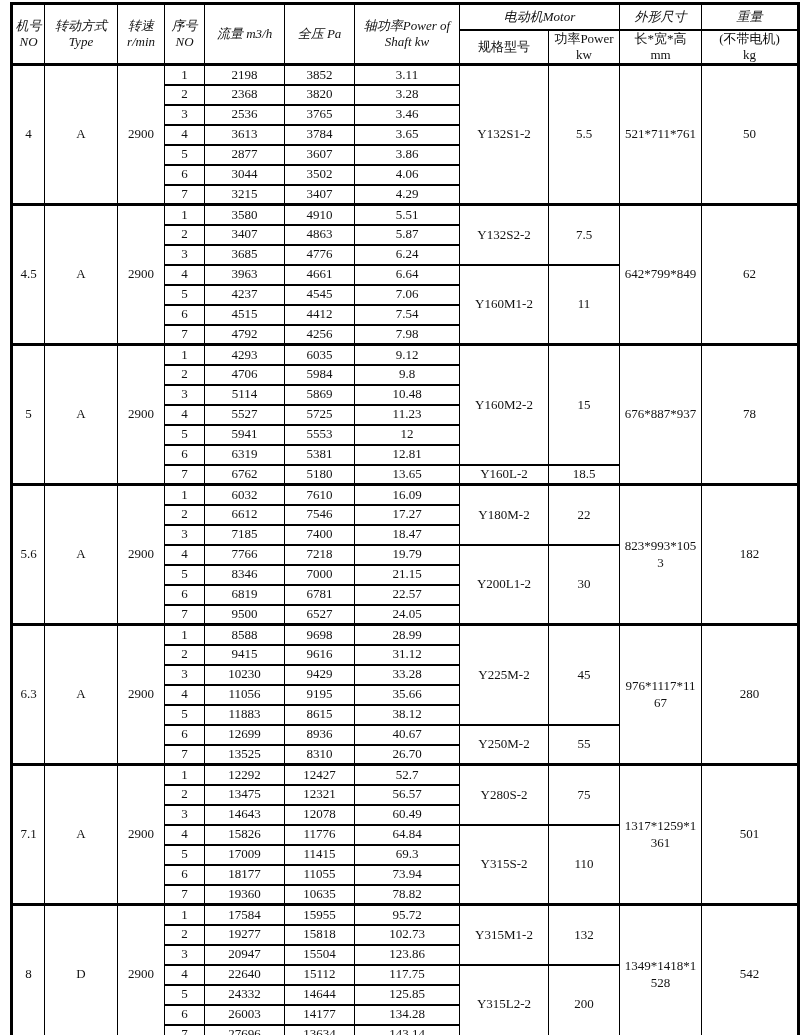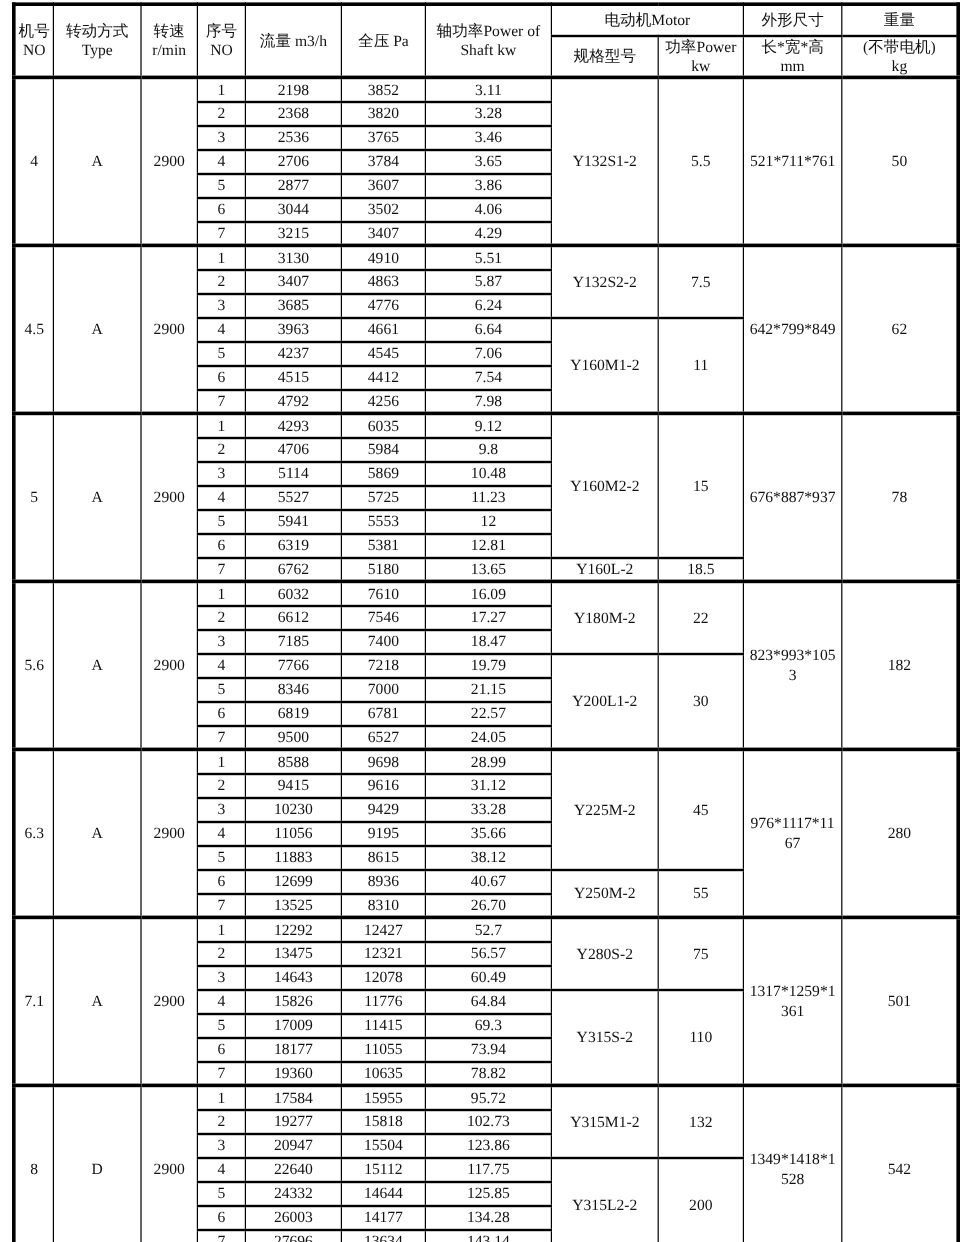--- a/index.html
+++ b/index.html
@@ -24,21 +24,21 @@
   }
   td, th {
     border: 1px solid #000;
     text-align: center;
     vertical-align: middle;
     padding: 0 2px;
     font-weight: normal;
     overflow: hidden;
     line-height: 1.25;
   }
-  thead tr.h1 { height: 26px; }
+  thead tr.h1 { height: 26px; font-style: italic; }
   thead tr.h2 { height: 32px; }
   thead th { border-bottom-width: 2px; }
   tbody tr { height: 20px; }
   td.inner {
     border-top-width: 2px;
     border-bottom-width: 2px;
   }
   td.motor {
     border-top-width: 2px;
     border-bottom-width: 2px;
@@ -132,21 +132,21 @@
           <td class="inner">3.28</td>
         </tr>
         <tr class="data-row">
           <td class="inner">3</td>
           <td class="inner">2536</td>
           <td class="inner">3765</td>
           <td class="inner">3.46</td>
         </tr>
         <tr class="data-row">
           <td class="inner">4</td>
-          <td class="inner">2706</td>
+          <td class="inner">3613</td>
           <td class="inner">3784</td>
           <td class="inner">3.65</td>
         </tr>
         <tr class="data-row">
           <td class="inner">5</td>
           <td class="inner">2877</td>
           <td class="inner">3607</td>
           <td class="inner">3.86</td>
         </tr>
         <tr class="data-row">
@@ -159,21 +159,21 @@
           <td class="inner">7</td>
           <td class="inner">3215</td>
           <td class="inner">3407</td>
           <td class="inner">4.29</td>
         </tr>
         <tr class="data-row section-start">
           <td rowspan="7" class="col-machine">4.5</td>
           <td rowspan="7" class="col-type">A</td>
           <td rowspan="7" class="col-speed">2900</td>
           <td class="inner">1</td>
-          <td class="inner">3130</td>
+          <td class="inner">3580</td>
           <td class="inner">4910</td>
           <td class="inner">5.51</td>
           <td rowspan="3" class="motor">Y132S2-2</td>
           <td rowspan="3" class="motor">7.5</td>
           <td rowspan="7" class="col-dims">642*799*849</td>
           <td rowspan="7" class="col-weight">62</td>
         </tr>
         <tr class="data-row">
           <td class="inner">2</td>
           <td class="inner">3407</td>

